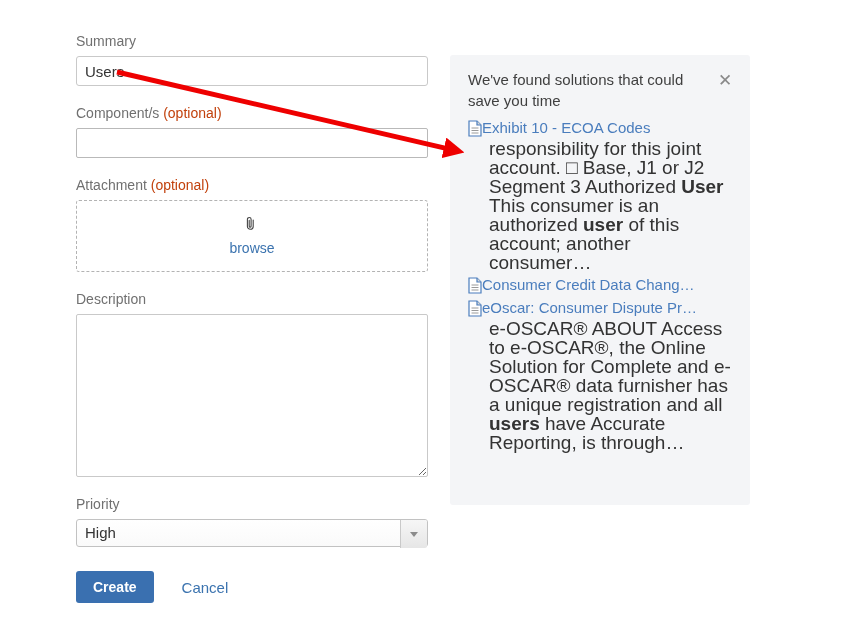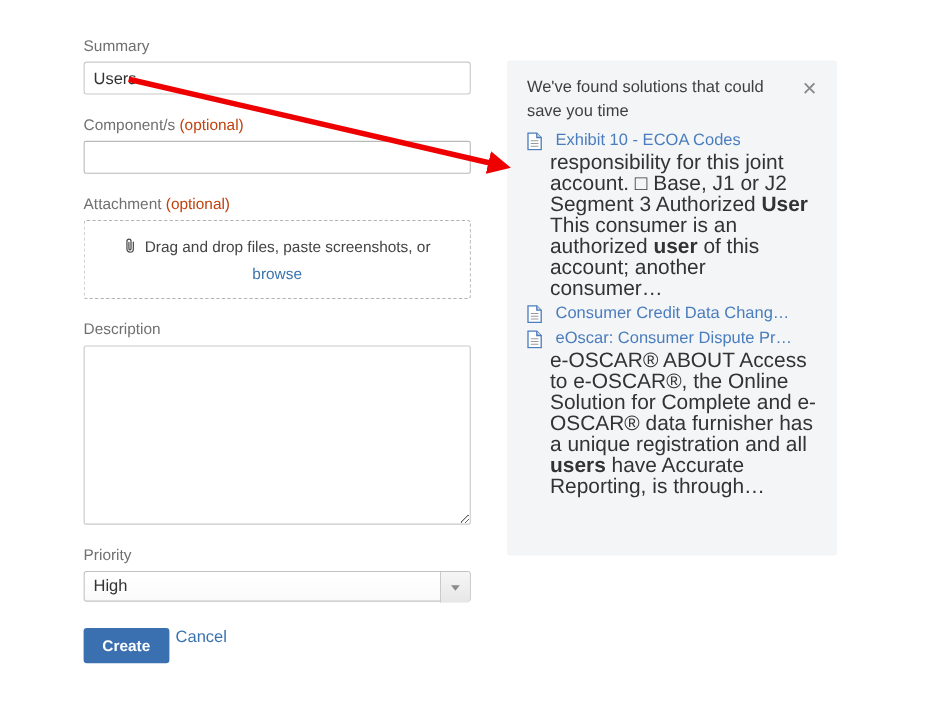--- a/index.html
+++ b/index.html
@@ -150,46 +150,47 @@
   .caret-down {
     width: 0; height: 0;
     border-left: 4px solid transparent;
     border-right: 4px solid transparent;
     border-top: 5px solid #8b8b8b;
   }
 
   
   #actions-row {
     display: flex;
+    align-items: center;
     margin-top: 22px;
   }
   #create-button {
     background: #3a70b0;
     color: #ffffff;
     font-weight: bold;
     font-size: 14px;
     font-family: "Liberation Sans", sans-serif;
     border: none;
     border-radius: 3px;
     padding: 8px 17px;
     cursor: pointer;
     line-height: 16px;
   }
   #cancel-link {
     color: #3b73af;
     font-size: 15px;
-    margin-left: 6px;
+    margin-left: 28px;
     text-decoration: none;
     cursor: pointer;
   }
 
   
   #solutions-panel {
     position: absolute;
-    left: 461px;
+    left: 450px;
     top: 55px;
     width: 300px;
     height: 450px;
     background: #f4f5f7;
     border-radius: 3px;
     box-sizing: border-box;
     padding: 14px 18px 16px 18px;
   }
   #solutions-header {
     position: relative;
@@ -215,21 +216,21 @@
     line-height: 17px;
     text-align: center;
     font-family: "Liberation Sans", sans-serif;
   }
 
   .solution-item { margin-bottom: 2px; }
 
   .solution-title-row {
     display: flex;
     align-items: flex-start;
-    gap: 12px;
+    gap: 0;
   }
   .doc-icon {
     flex: 0 0 auto;
     width: 14px;
     height: 17px;
     margin-top: 3px;
   }
   .solution-link {
     color: #4a7dbd;
     font-size: 15px;
@@ -282,21 +283,20 @@
       <span>Attachment</span>
       <span class="optional">(optional)</span>
     </label>
     <div id="attachment-dropzone">
       <div class="dz-line1">
         <span class="paperclip-icon">
           <svg width="11" height="15" viewBox="0 0 11 15" aria-hidden="true">
             <path d="M8.2 4.0 L8.2 10.4 a2.9 2.9 0 0 1 -5.8 0 L2.4 3.3 a1.85 1.85 0 0 1 3.7 0 L6.1 10.2 a0.95 0.95 0 0 1 -1.9 0 L4.2 4.4" fill="none" stroke="#444444" stroke-width="1.1" stroke-linecap="round"></path>
           </svg>
         </span>
-        <span>Drag and drop files, paste screenshots, or</span>
       </div>
       <a id="attachment-browse-link" href="#">browse</a>
     </div>
   </div>
 
   <div class="field-block">
     <label class="field-label">
       <span>Description</span>
     </label>
     <textarea id="description-textarea" placeholder="" style=""></textarea>

